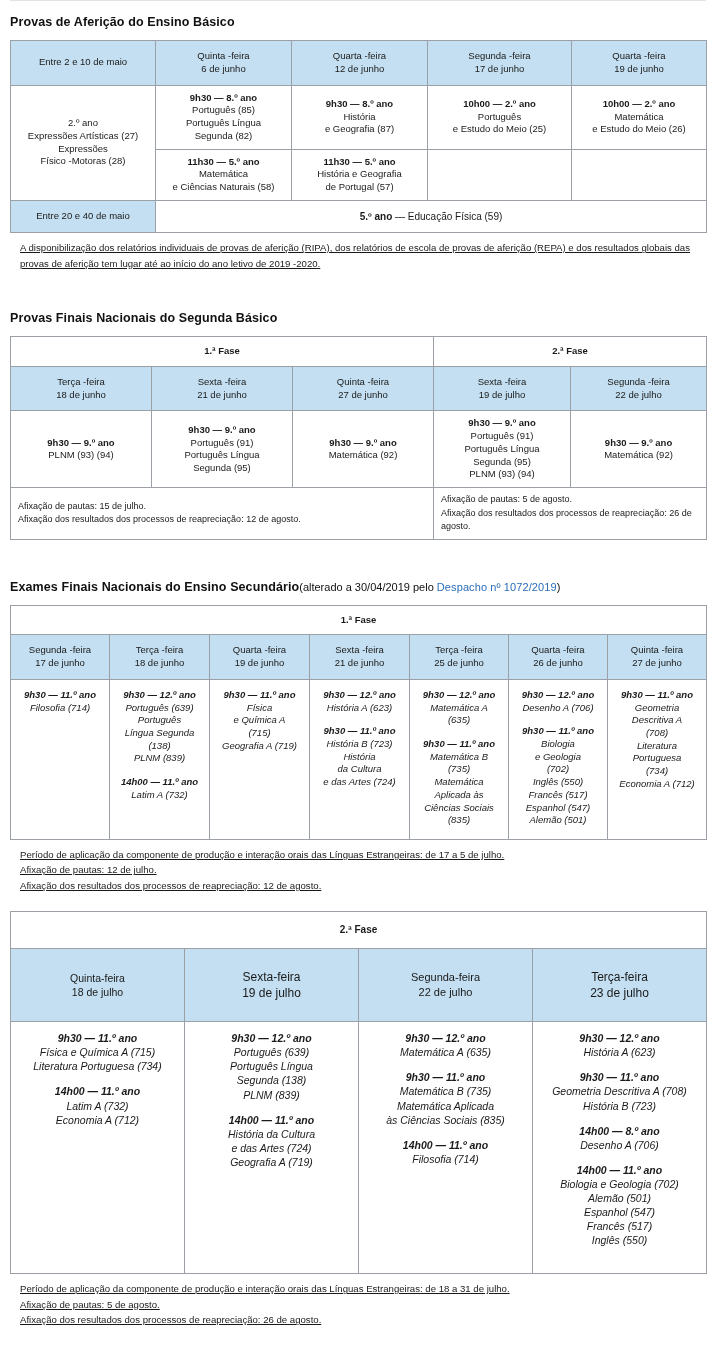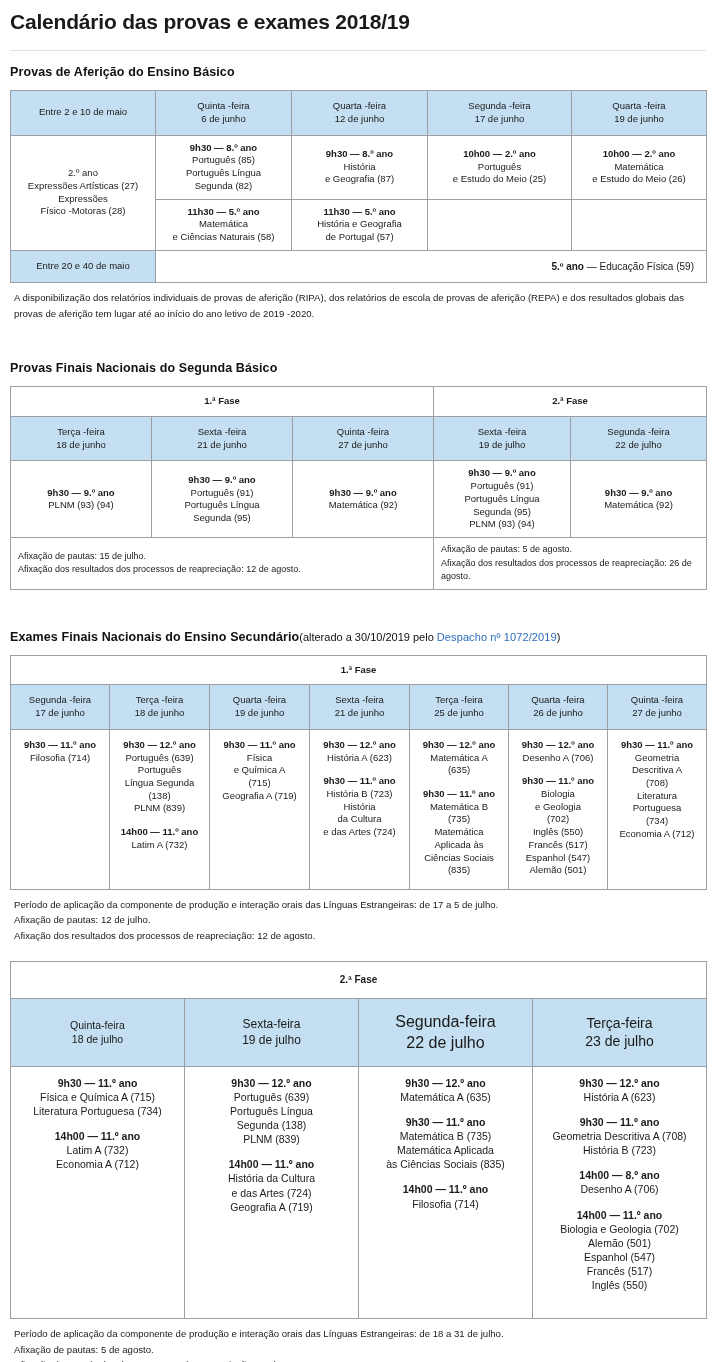--- a/index.html
+++ b/index.html
@@ -88,43 +88,42 @@
   table.cal td.vtop { vertical-align: top; padding-top: 9px; }
   table.cal td.empty { padding: 0; }
   table.cal td.notes {
     text-align: left;
     font-size: 9px;
     line-height: 1.5;
     padding: 5px 6px 5px 7px;
   }
   table.cal td.full {
     font-size: 10px;
-    padding: 9px 12px;
-    text-align: right;
+    padding: 9px 4px;
   }
   
   table.cal { border: 1.5px solid #4a4f54; }
-  .grp { display: block; }
+  .grp { display: block; font-style: italic; }
   .grp + .grp { margin-top: 11px; }
   
   .note-block {
     font-size: 9.6px;
     line-height: 1.62;
-    margin: 7px 0 0 0;
+    margin: 7px 0 0 6px;
     padding: 0 4px 0 4px;
     color: #1a1a1a;
+    text-decoration: underline;
   }
   .note-block p { margin: 0; }
 </style>
 </head>
 <body>
 
 <div class="page">
 
-  <h1 class="page-title">Calendário das provas e exames 2018/19</h1>
   <hr class="title-rule">
 
   <h2 class="section-heading">Provas de Aferição do Ensino Básico</h2>
 
   <table class="cal">
     <colgroup>
       <col style="width:145px">
         <col style="width:136px">
         <col style="width:136px">
         <col style="width:144px">
@@ -234,21 +233,21 @@
       <tr>
         <td class="notes" colspan="3">Afixação de pautas: 15 de julho.<br>Afixação dos resultados dos processos de reapreciação: 12 de agosto.</td>
         <td class="notes" colspan="2">Afixação de pautas: 5 de agosto.<br>Afixação dos resultados dos processos de reapreciação: 26 de agosto.</td>
       </tr>
     </tbody>
   </table>
 
   <div class="spacer-lg"></div>
 
   <h2 class="section-heading">
-    <span>Exames Finais Nacionais do Ensino Secundário</span><span class="sub">(alterado a 30/10/2019 pelo </span><a class="lnk" href="#">Despacho nº 1072/2019</a><span class="sub">)</span>
+    <span>Exames Finais Nacionais do Ensino Secundário</span><span class="sub">(alterado a 30/04/2019 pelo </span><a class="lnk" href="#">Despacho nº 1072/2019</a><span class="sub">)</span>
   </h2>
 
   <table class="cal">
     <colgroup>
       <col style="width:99px">
         <col style="width:100px">
         <col style="width:100px">
         <col style="width:100px">
         <col style="width:99px">
         <col style="width:99px">
@@ -310,22 +309,22 @@
         <col style="width:174px">
         <col style="width:174px">
     </colgroup>
     <tbody>
       <tr>
         <td class="phase" colspan="4" style="padding:11px 4px;font-size:10px">2.ª Fase</td>
       </tr>
       <tr>
         <td class="hdr" style="font-size:10.5px;padding:12px 16px">Quinta-feira<br>18 de julho</td>
         <td class="hdr" style="font-size:12px;padding:12px 4px">Sexta-feira<br>19 de julho</td>
-        <td class="hdr" style="font-size:16px;padding:12px 20px">Segunda-feira<br>22 de julho</td>
-        <td class="hdr" style="font-size:14px;padding:12px 4px">Terça-feira<br>23 de julho</td>
+        <td class="hdr" style="font-size:11px;padding:12px 20px">Segunda-feira<br>22 de julho</td>
+        <td class="hdr" style="font-size:12px;padding:20px 4px">Terça-feira<br>23 de julho</td>
       </tr>
       <tr style="height:252px">
         <td class="body vtop bigger" style="font-size:10.5px">
             <span class="grp"><span style="font-weight: bold;">9h30 — 11.º ano</span><br><span>Física e Química A (715)<br>Literatura Portuguesa (734)</span></span>
             <span class="grp"><span style="font-weight: bold;">14h00 — 11.º ano</span><br><span>Latim A (732)<br>Economia A (712)</span></span>
           </td>
         <td class="body vtop bigger" style="font-size:10.5px">
             <span class="grp"><span style="font-weight: bold;">9h30 — 12.º ano</span><br><span>Português (639)<br>Português Língua<br>Segunda (138)<br>PLNM (839)</span></span>
             <span class="grp"><span style="font-weight: bold;">14h00 — 11.º ano</span><br><span>História da Cultura<br>e das Artes (724)<br>Geografia A (719)</span></span>
           </td>

